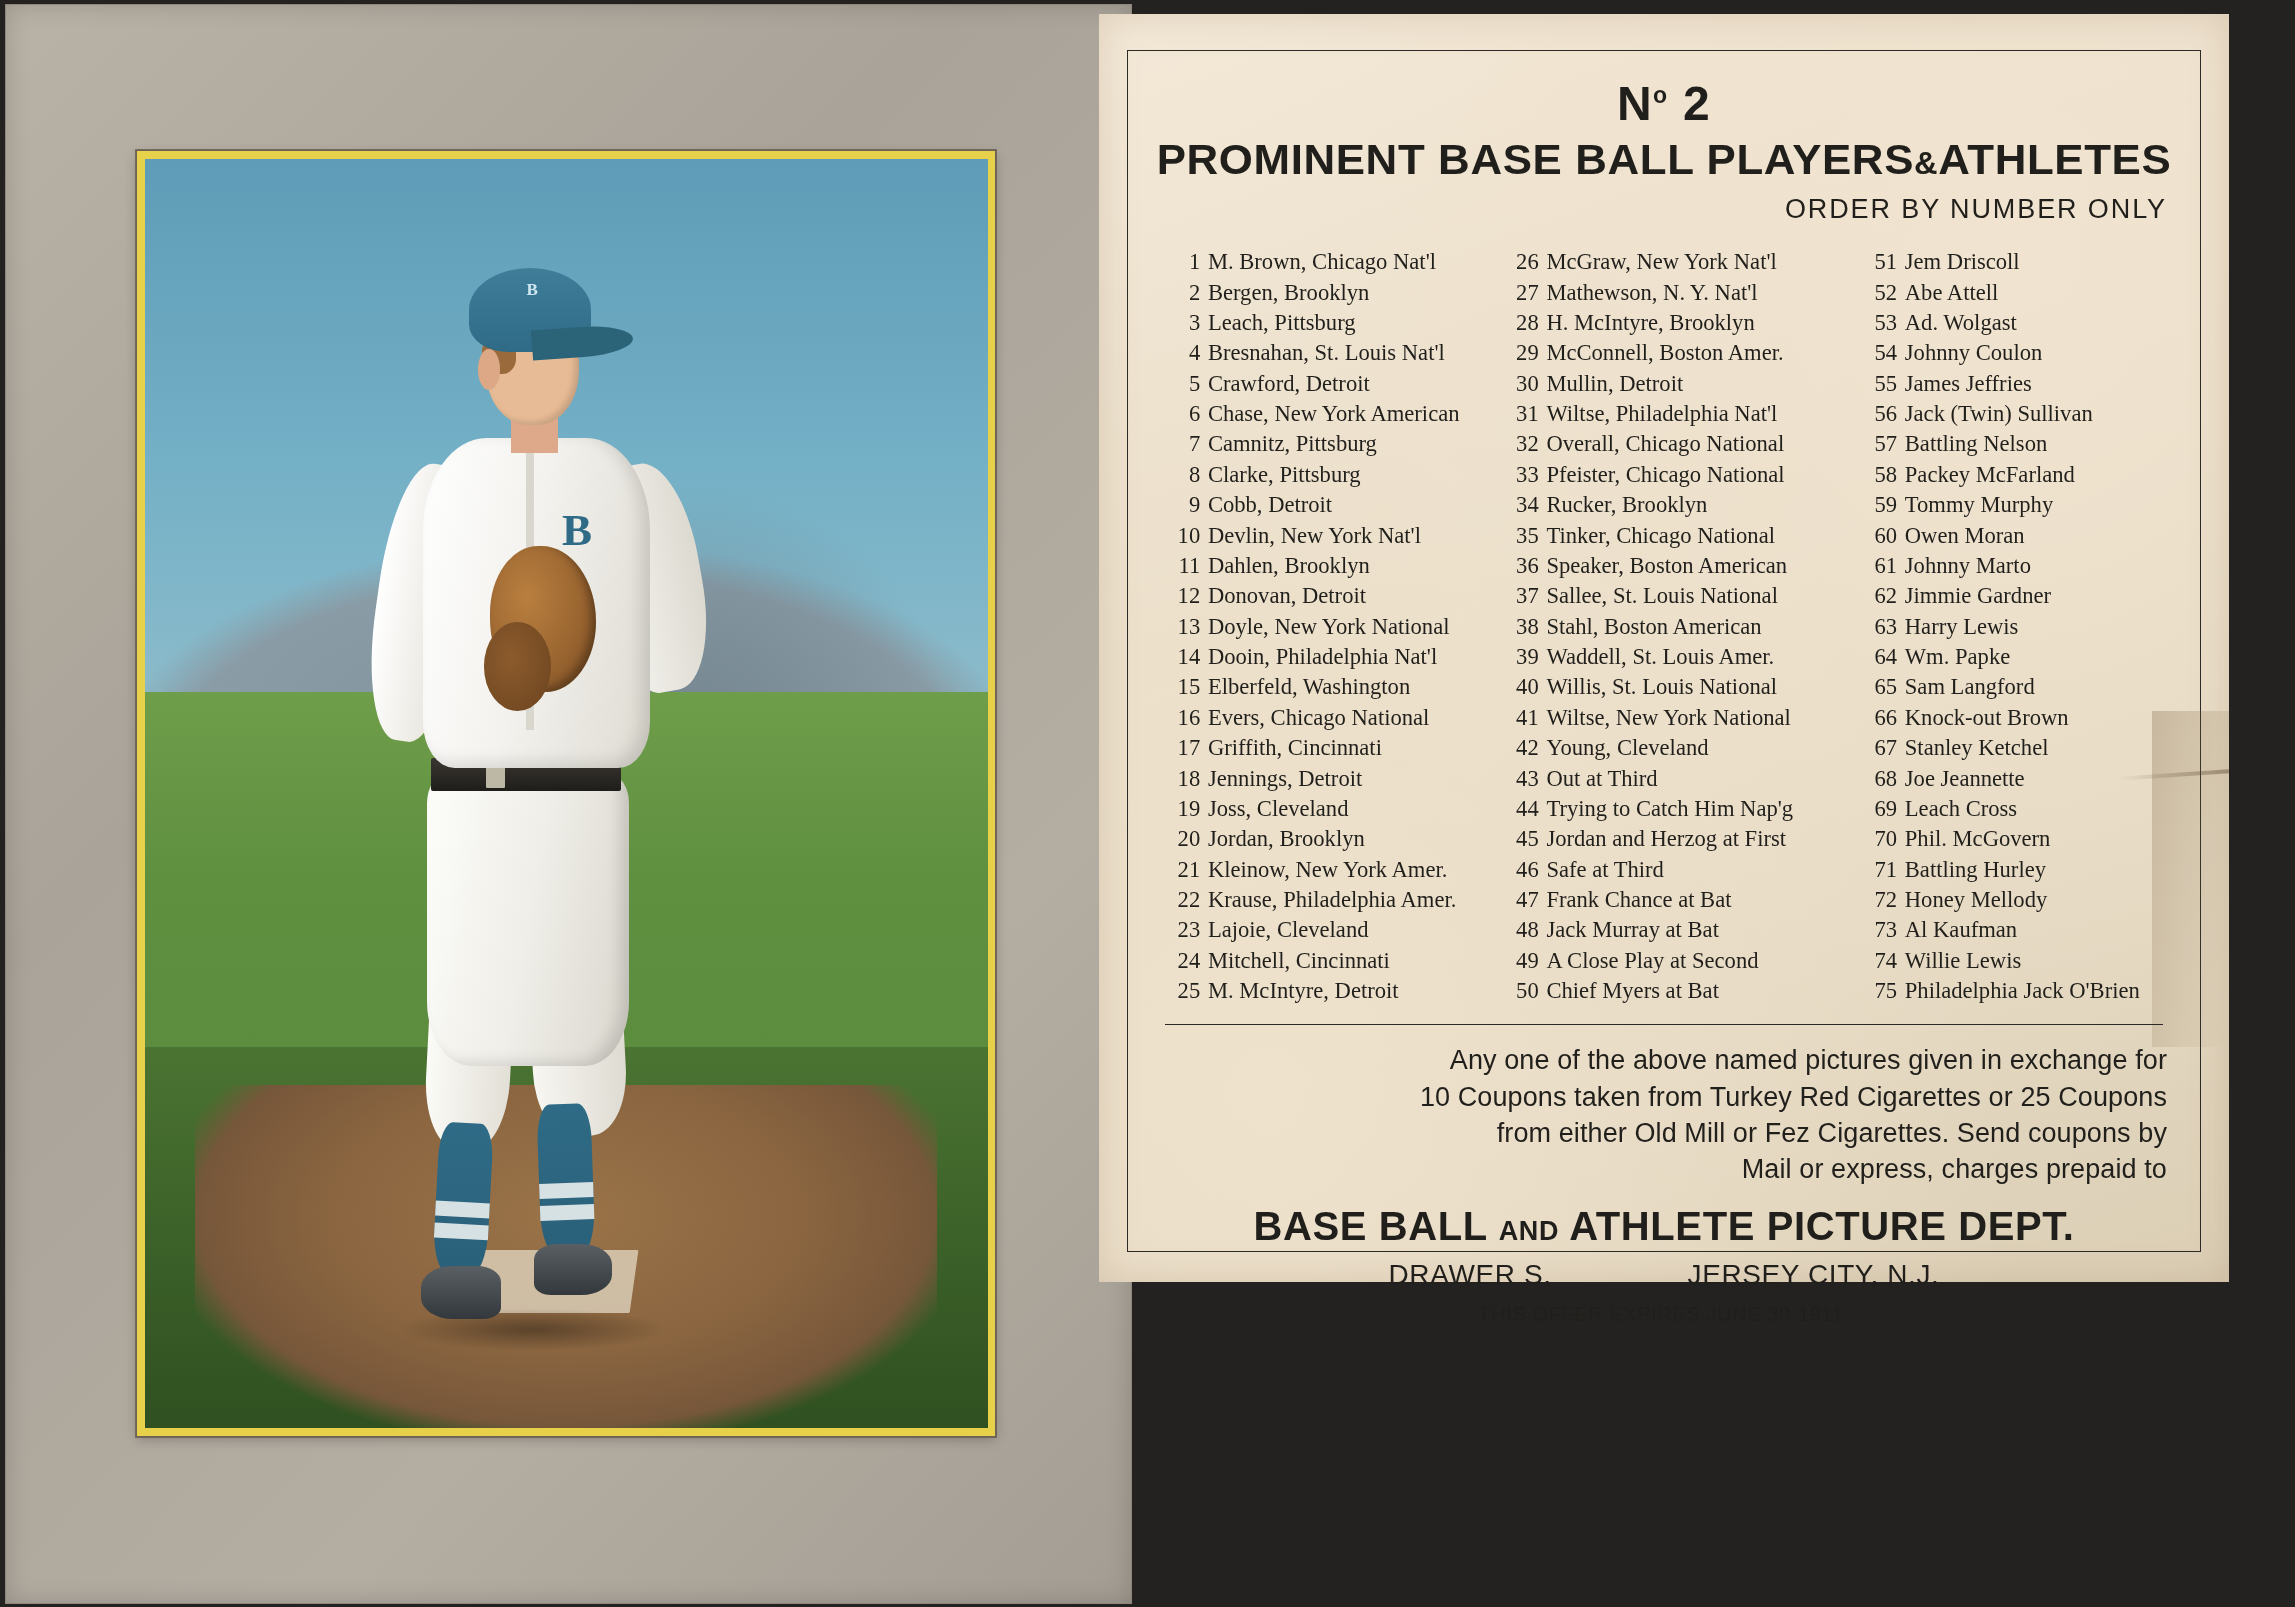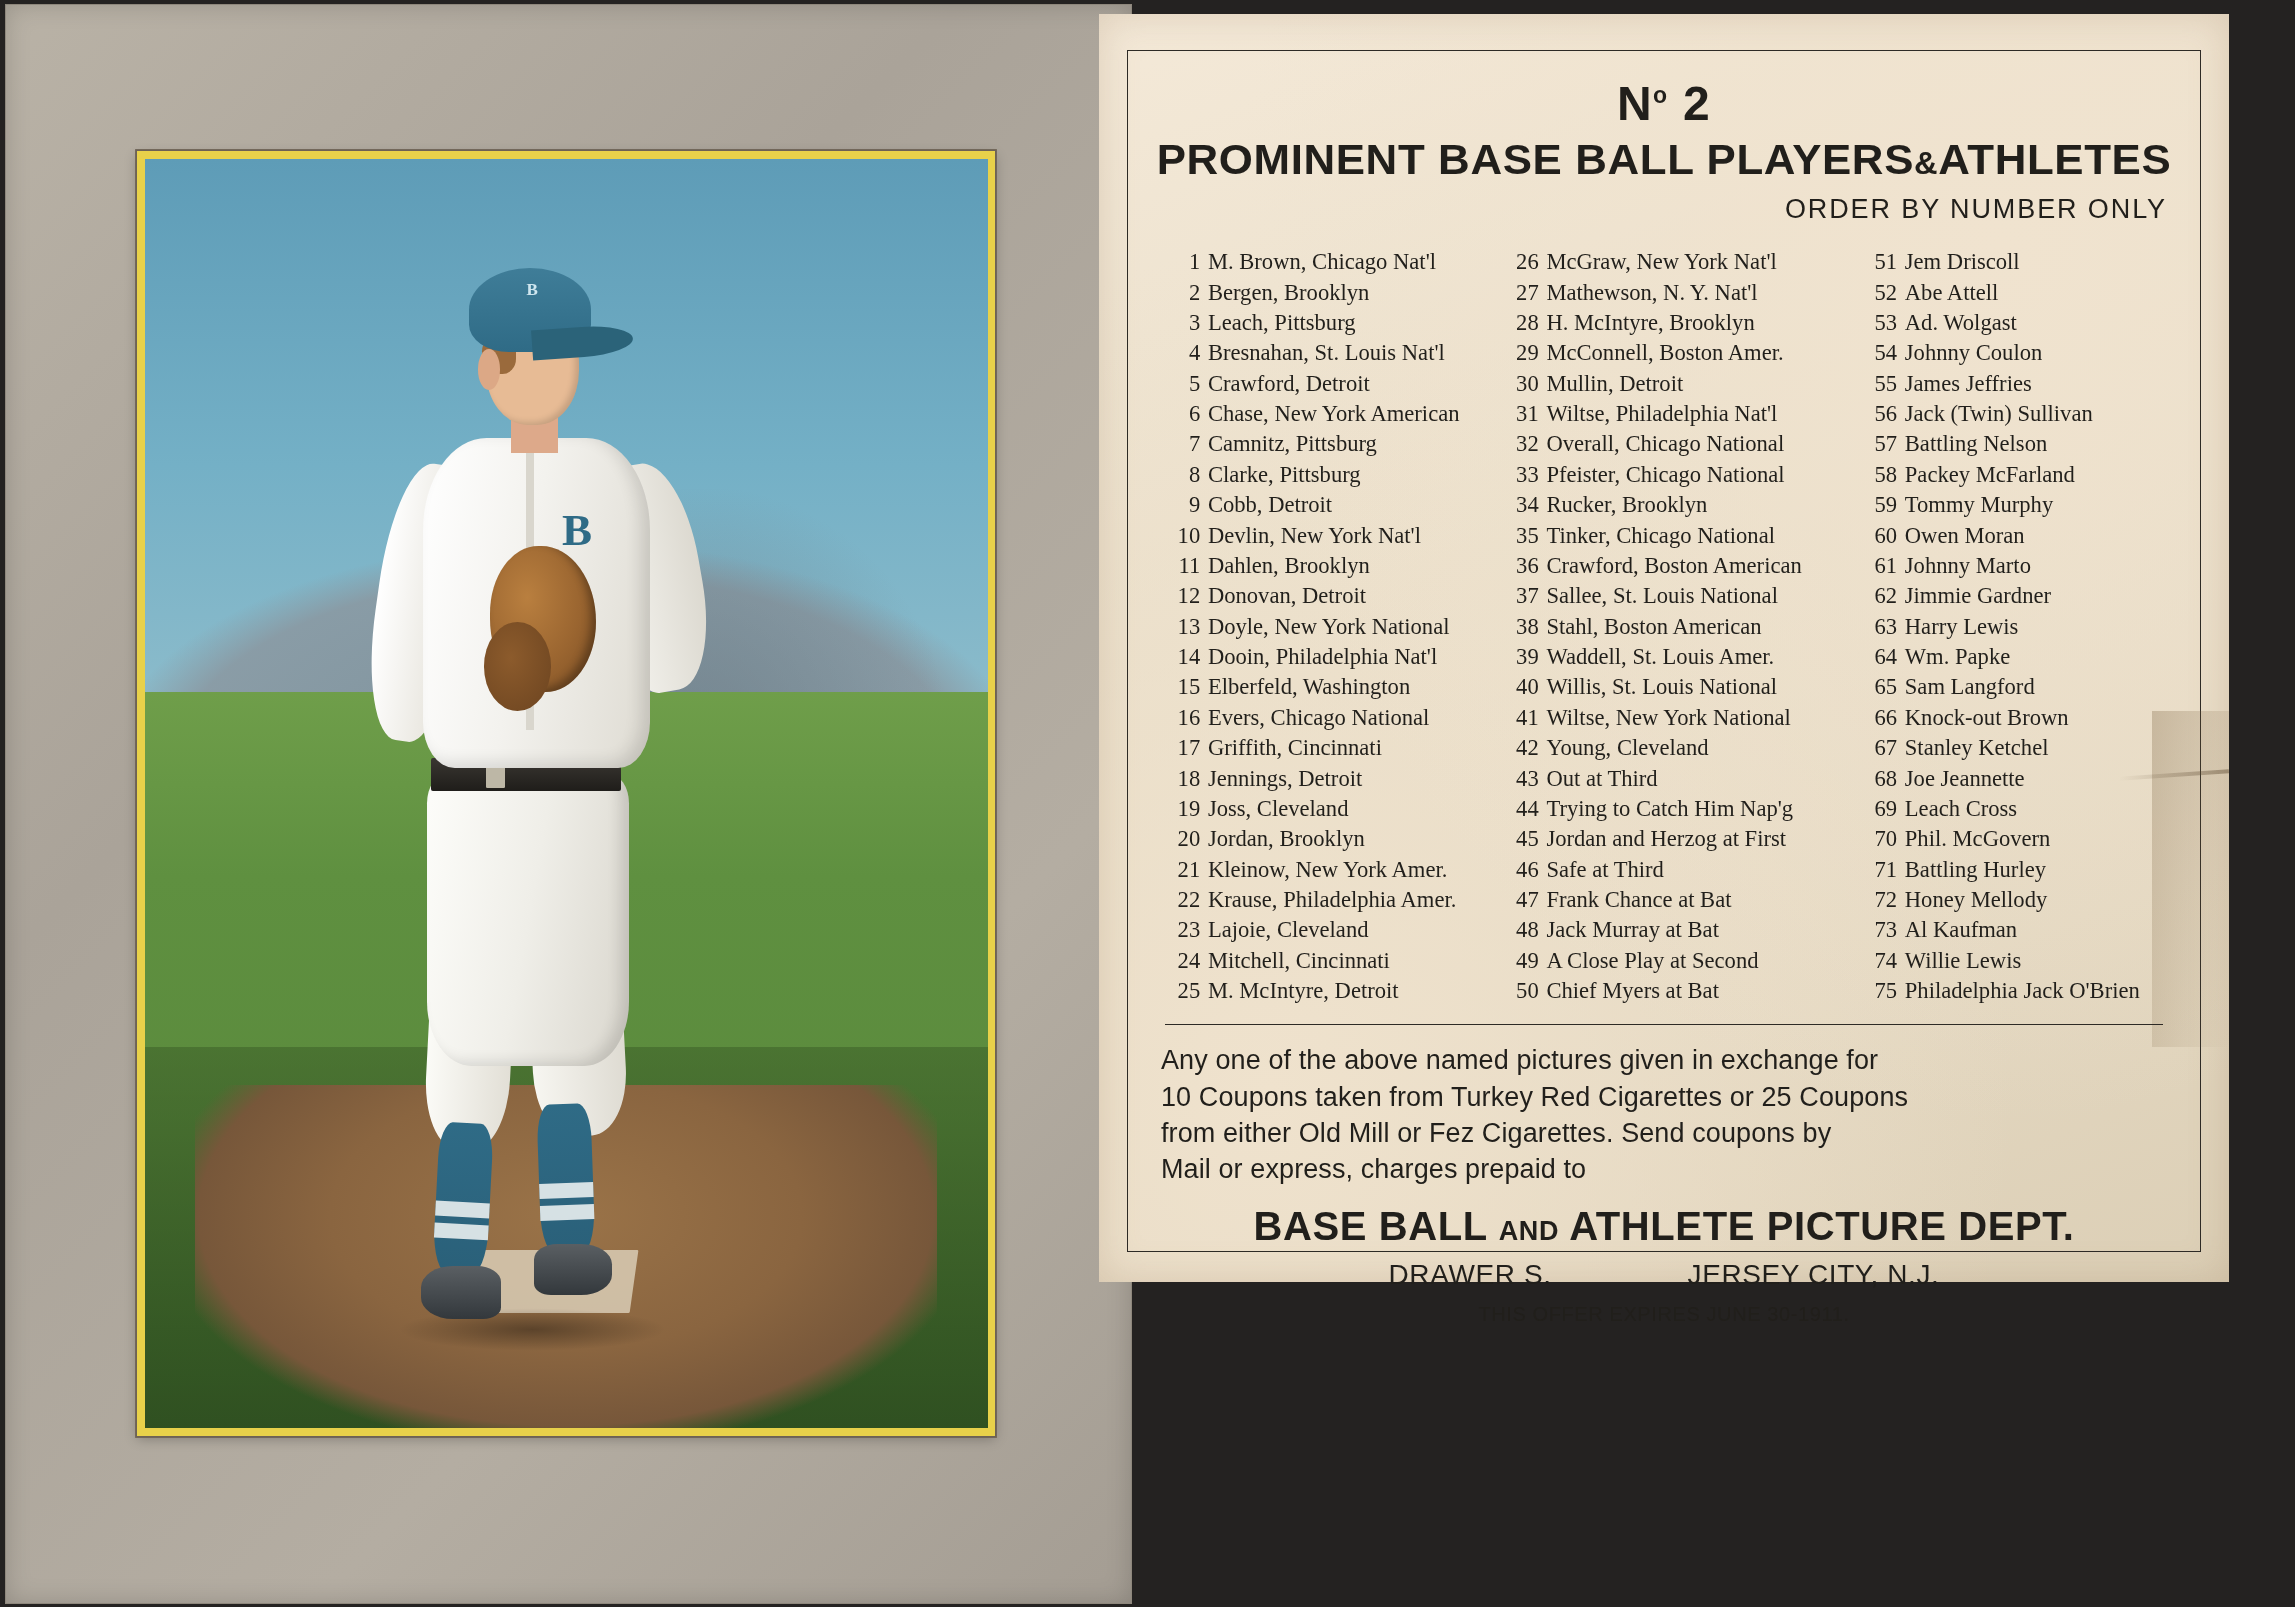--- a/index.html
+++ b/index.html
@@ -125,21 +125,21 @@
   .cols{display:flex;margin-top:22px;padding:0 5.2px;}
   .col{flex:1;}
   .col.c1{flex:0 0 34%;}
   .col.c2{flex:0 0 36%;}
   .col.c3{flex:0 0 30%;}
   .entry{display:flex;font:400 22.6px "Liberation Serif",serif;line-height:1.345;white-space:nowrap;}
   .entry .n{display:inline-block;min-width:34px;text-align:right;margin-right:7.7px;}
 
   .rule{height:1.9px;background:#2d2a25;margin:17px 3.9px 0 3.9px;}
 
-  .offer{margin-top:17px;font:400 27px "Liberation Sans",sans-serif;line-height:1.34;letter-spacing:0.1px;}
+  .offer{margin-top:17px;font:400 27px "Liberation Sans",sans-serif;line-height:1.34;letter-spacing:0.1px;text-align:right;}
   .offer p{margin:0;}
 
   .dept{text-align:center;font:700 40px "Liberation Sans",sans-serif;margin-top:17px;letter-spacing:0.6px;}
   .dept .and{font-size:27px;}
   .addr{display:flex;justify-content:center;gap:136px;font:400 28px "Liberation Sans",sans-serif;margin-top:10.3px;letter-spacing:0.6px;text-align:right;}
   .expires{text-align:center;font:400 20px "Liberation Sans",sans-serif;margin-top:11.6px;letter-spacing:0.6px;}
 
   .crease{position:absolute;right:0;top:697px;width:77px;height:336px;
     background:linear-gradient(100deg,rgba(120,95,60,.30),rgba(120,95,60,0));pointer-events:none;}
   .crease2{position:absolute;right:0;top:759px;width:110px;height:3.9px;
@@ -357,21 +357,21 @@
           <div class="entry">
               <span class="n">34</span>
               <span>Rucker, Brooklyn</span>
             </div>
           <div class="entry">
               <span class="n">35</span>
               <span>Tinker, Chicago National</span>
             </div>
           <div class="entry">
               <span class="n">36</span>
-              <span>Crawford, Boston American</span>
+              <span>Speaker, Boston American</span>
             </div>
           <div class="entry">
               <span class="n">37</span>
               <span>Sallee, St. Louis National</span>
             </div>
           <div class="entry">
               <span class="n">38</span>
               <span>Stahl, Boston American</span>
             </div>
           <div class="entry">

